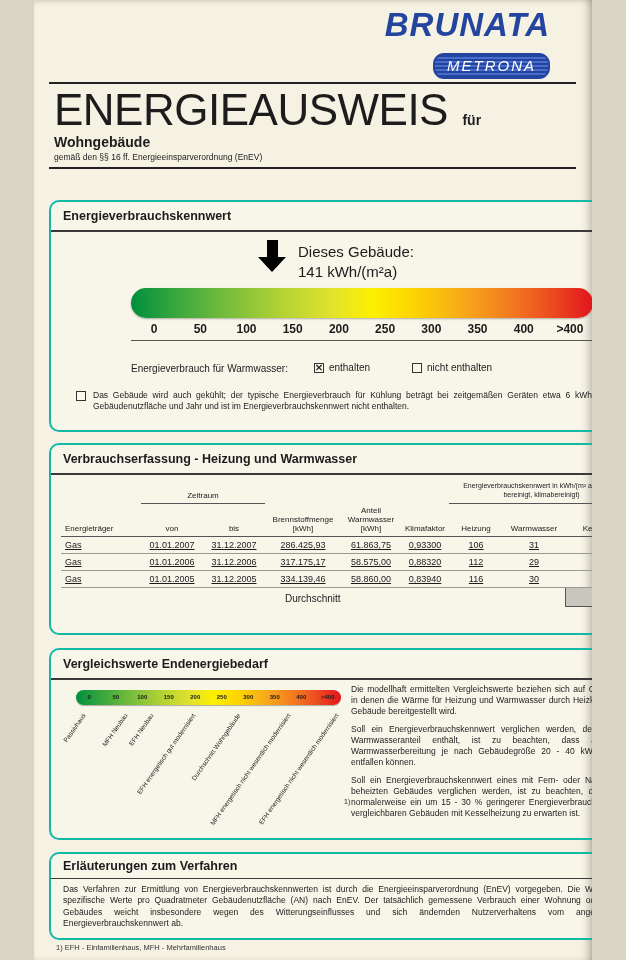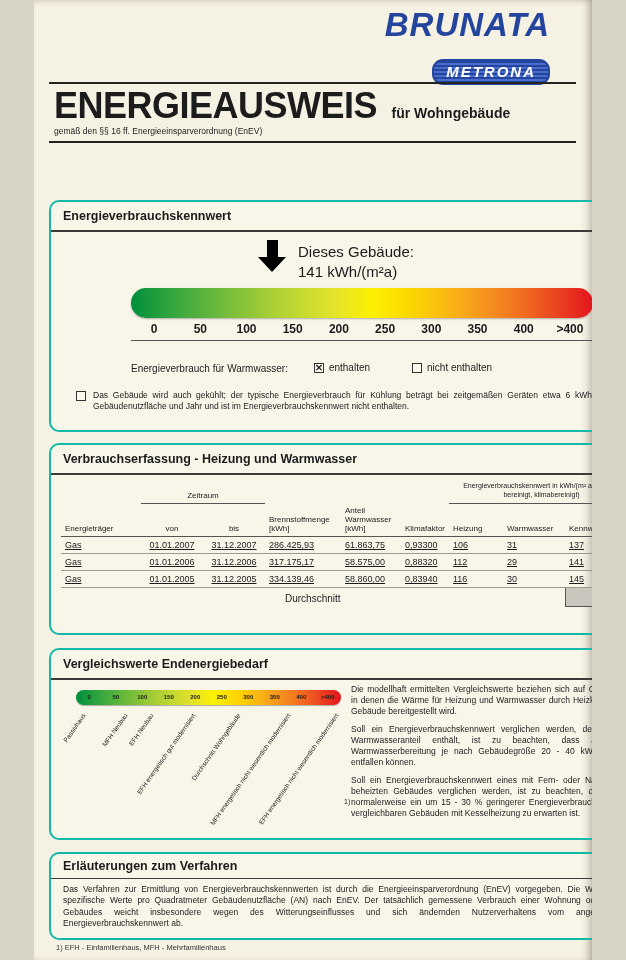--- a/index.html
+++ b/index.html
@@ -8,29 +8,29 @@
   .page {
     position:relative; width:558px; height:960px; margin:0 auto;
     background:#f6f2e3; overflow:hidden;
     box-shadow: inset -7px 0 10px -5px rgba(60,50,30,.45), inset 0 4px 8px -6px rgba(60,50,30,.3);
   }
 
   
   .logo { position:absolute; top:8px; right:42px; text-align:right; }
   .logo-brunata { font-size:33px; font-weight:900; font-style:italic; color:#24459e; letter-spacing:1px; line-height:1; }
   .logo-metrona {
-    display:inline-block; margin-top:18px; padding:2px 12px;
+    display:inline-block; margin-top:12px; padding:2px 12px;
     background:repeating-linear-gradient(180deg,#24459e 0 2px,#4a6ccc 2px 4px);
     border:2px solid #24459e; border-radius:11px;
-    color:#fff; font-weight:700; font-style:italic; font-size:15px; letter-spacing:2px; line-height:1.2;
+    color:#fff; font-weight:400; font-style:italic; font-size:15px; letter-spacing:2px; line-height:1.2;
   }
 
   
   .title-block { position:absolute; left:15px; right:16px; top:82px; border-top:2px solid #222; border-bottom:2px solid #222; padding:3px 5px 5px; }
-  .main-title { font-size:36px; font-weight:700; letter-spacing:-0.5px; line-height:1.05; }
+  .main-title { font-size:44px; font-weight:400; letter-spacing:-0.5px; line-height:1.05; }
   .title-suffix { font-size:14px; font-weight:800; margin-left:10px; }
   .title-note { font-size:8.5px; color:#222; margin-top:1px; }
 
   
   .section-bar { position:absolute; left:15px; right:16px; top:156px; border-bottom:2px solid #222; padding:9px 5px 13px; font-weight:800; font-size:12.5px; }
   .page-circle {
     position:absolute; right:0; top:2px; width:24px; height:24px; border:2px solid #333; border-radius:50%;
     background:#fbf8ec; display:flex; align-items:center; justify-content:center; font-weight:800; font-size:12px;
     box-shadow:1px 1px 2px rgba(0,0,0,.25);
   }
@@ -62,21 +62,21 @@
 
   
   #verbrauch-box { top:443px; height:192px; }
   .verbrauch-table { width:573px; margin:4px 10px 0; border-collapse:collapse; table-layout:fixed; }
   .verbrauch-table th, .verbrauch-table td { padding:3px 4px; font-weight:400; font-size:8px; vertical-align:bottom; }
   .verbrauch-table .group { border-bottom:1px solid #555; text-align:center; font-size:8px; }
   .verbrauch-table .kw-group { font-size:7px; line-height:1.25; vertical-align:top; }
   .verbrauch-table .head-row th { border-bottom:1px solid #555; }
   .verbrauch-table .data-row td { border-bottom:1px solid #9a9a92; font-size:9px;text-decoration:underline; }
   .c0 { text-align:left; } .c1,.c2 { text-align:center; }
-  .c3,.c4,.c5,.c6,.c7,.c8 { text-align:left;margin-top:44px; }
+  .c3,.c4,.c5,.c6,.c7,.c8 { text-align:center;margin-top:44px; }
   .avg-row td { font-size:10px; padding-top:4px;text-align:center; }
   .avg-label { text-align:right; padding-right:10px; }
   .avg-value { background:#c9c7bd; border:1.3px solid #555; text-align:right; font-weight:700; }
 
   
   #vergleich-box { top:648px; height:192px; overflow:hidden; }
   .mini-bar { position:absolute; left:25px; top:40px; width:265px; height:15px; border-radius:8px; display:flex; box-shadow:0 1px 1px rgba(0,0,0,.3); }
   .mini-bar .tick { flex:1; text-align:center; font-size:6px; line-height:15px; font-weight:700; color:#1a1a1a; }
   #rotated-labels { position:absolute; left:0; top:0; width:100%; height:100%; pointer-events:none; }
   .rot-label { position:absolute; top:62px; font-size:6.5px; white-space:nowrap; transform-origin:0 0; transform:rotate(-55deg) translateX(-100%); color:#222; }

